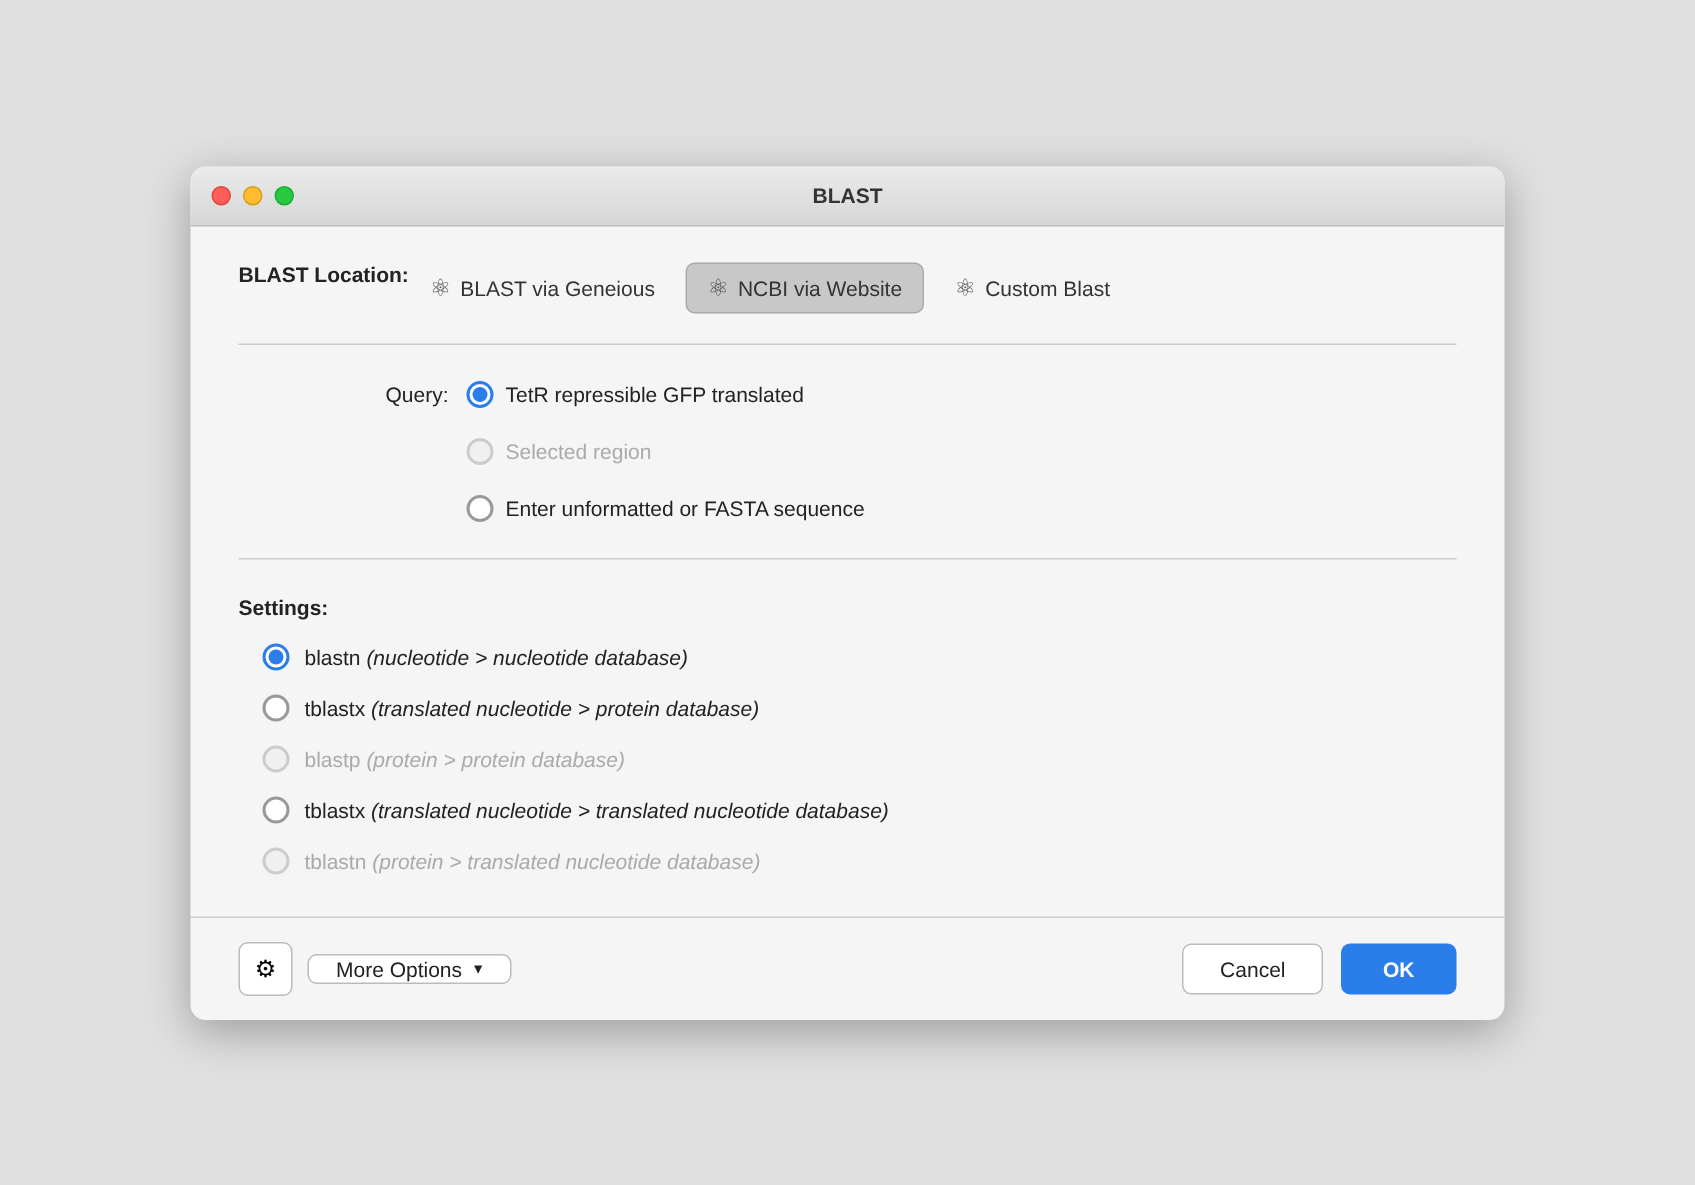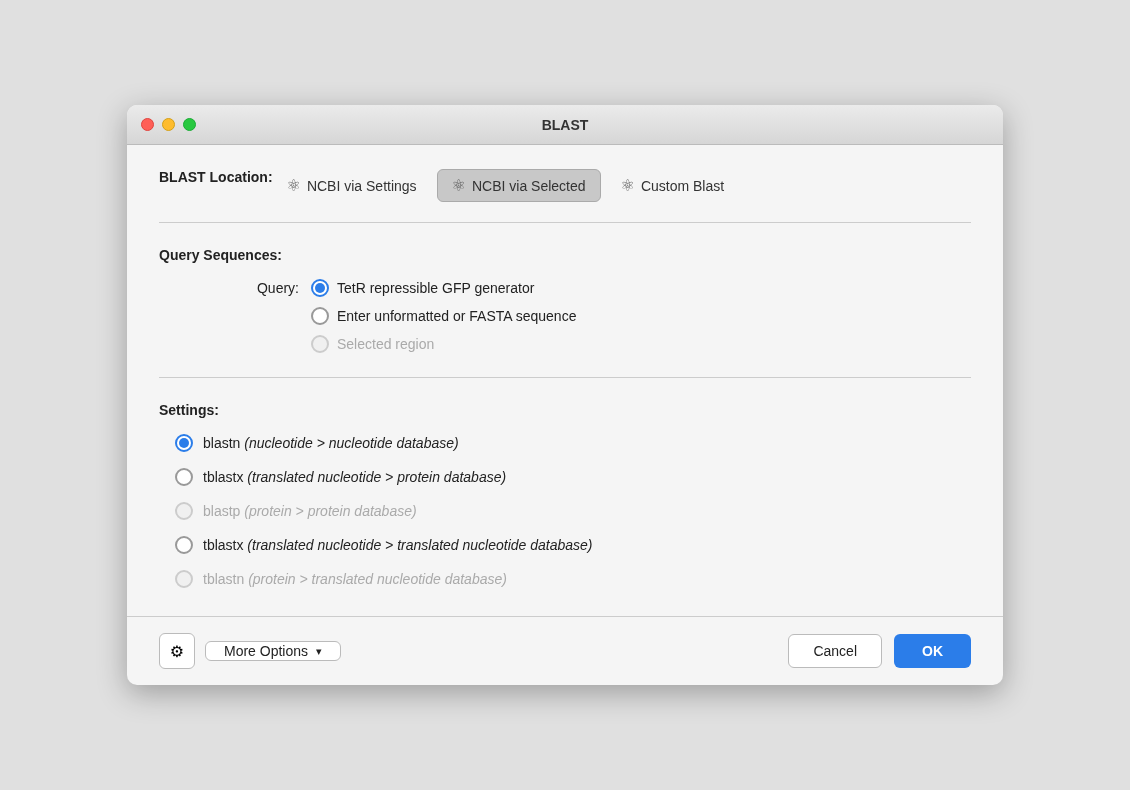--- a/index.html
+++ b/index.html
@@ -288,57 +288,56 @@
   </div>
 
   <div class="content">
 
     <div class="location-bar">
       <span class="location-label">BLAST Location:</span>
       <div class="location-buttons">
 
         <button class="loc-btn">
           <span class="loc-icon">⚛</span>
-          <span>NCBI via Settings</span>
+          <span>BLAST via Geneious</span>
         </button>
 
         <button class="loc-btn active">
           <span class="loc-icon">⚛</span>
-          <span>NCBI via Selected</span>
+          <span>NCBI via Website</span>
         </button>
 
         <button class="loc-btn">
           <span class="loc-icon">⚛</span>
           <span>Custom Blast</span>
         </button>
 
       </div>
     </div>
 
     <hr class="divider">
 
     <div class="query-section">
-      <div class="section-header">Query Sequences:</div>
-
-      <div style="display: flex; flex-direction: column; gap: 10px; margin-left: 40px;">
+
+      <div style="display: flex; flex-direction: column; gap: 20px; margin-left: 40px;">
 
         <div style="display: flex; align-items: center;">
           <span style="font-size:14px; color:#222; min-width: 100px; text-align:right; margin-right: 12px;">Query:</span>
           <div class="radio-input checked"></div>
-          <span class="radio-text" style="margin-left: 8px;">TetR repressible GFP generator</span>
+          <span class="radio-text" style="margin-left: 8px;">TetR repressible GFP translated</span>
+        </div>
+
+        <div style="display: flex; align-items: center; margin-left: 112px;">
+          <div class="radio-input disabled"></div>
+          <span class="radio-text disabled" style="margin-left: 8px;">Selected region</span>
         </div>
 
         <div style="display: flex; align-items: center; margin-left: 112px;">
           <div class="radio-input"></div>
           <span class="radio-text" style="margin-left: 8px;">Enter unformatted or FASTA sequence</span>
-        </div>
-
-        <div style="display: flex; align-items: center; margin-left: 112px;">
-          <div class="radio-input disabled"></div>
-          <span class="radio-text disabled" style="margin-left: 8px;">Selected region</span>
         </div>
 
       </div>
     </div>
 
     <hr class="section-divider">
 
     <div class="settings-section">
       <div class="section-header">Settings:</div>
 

